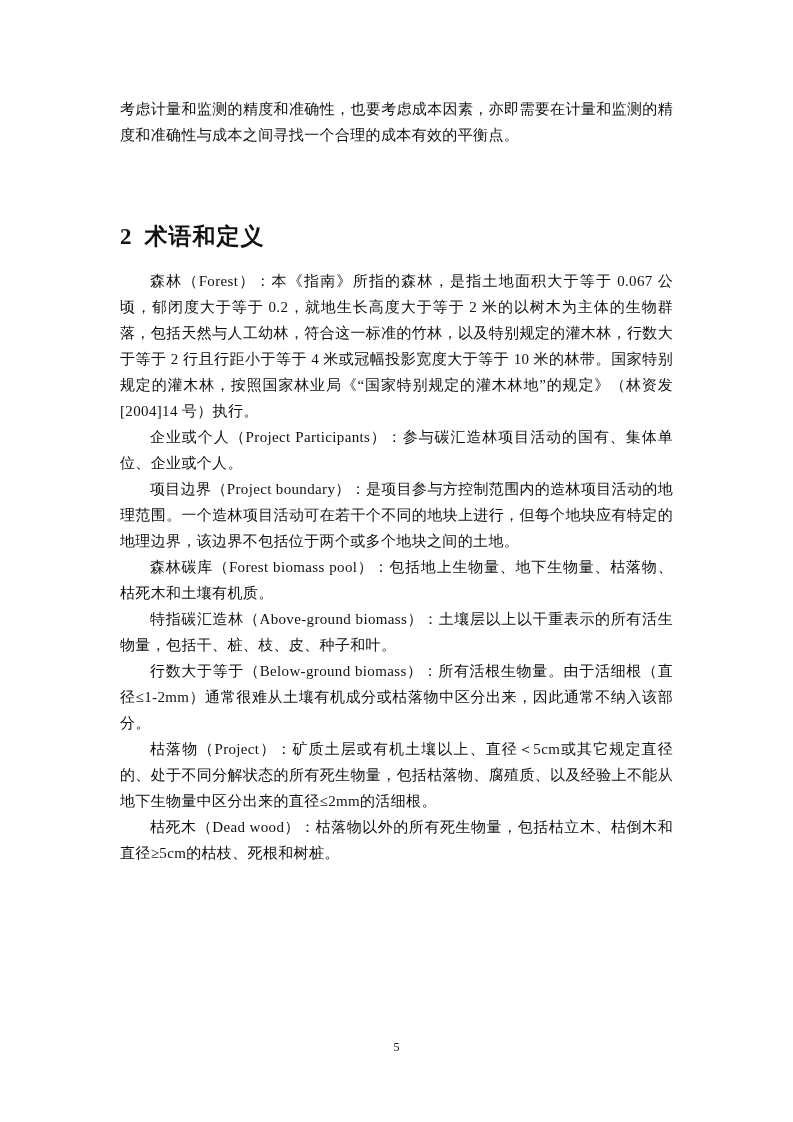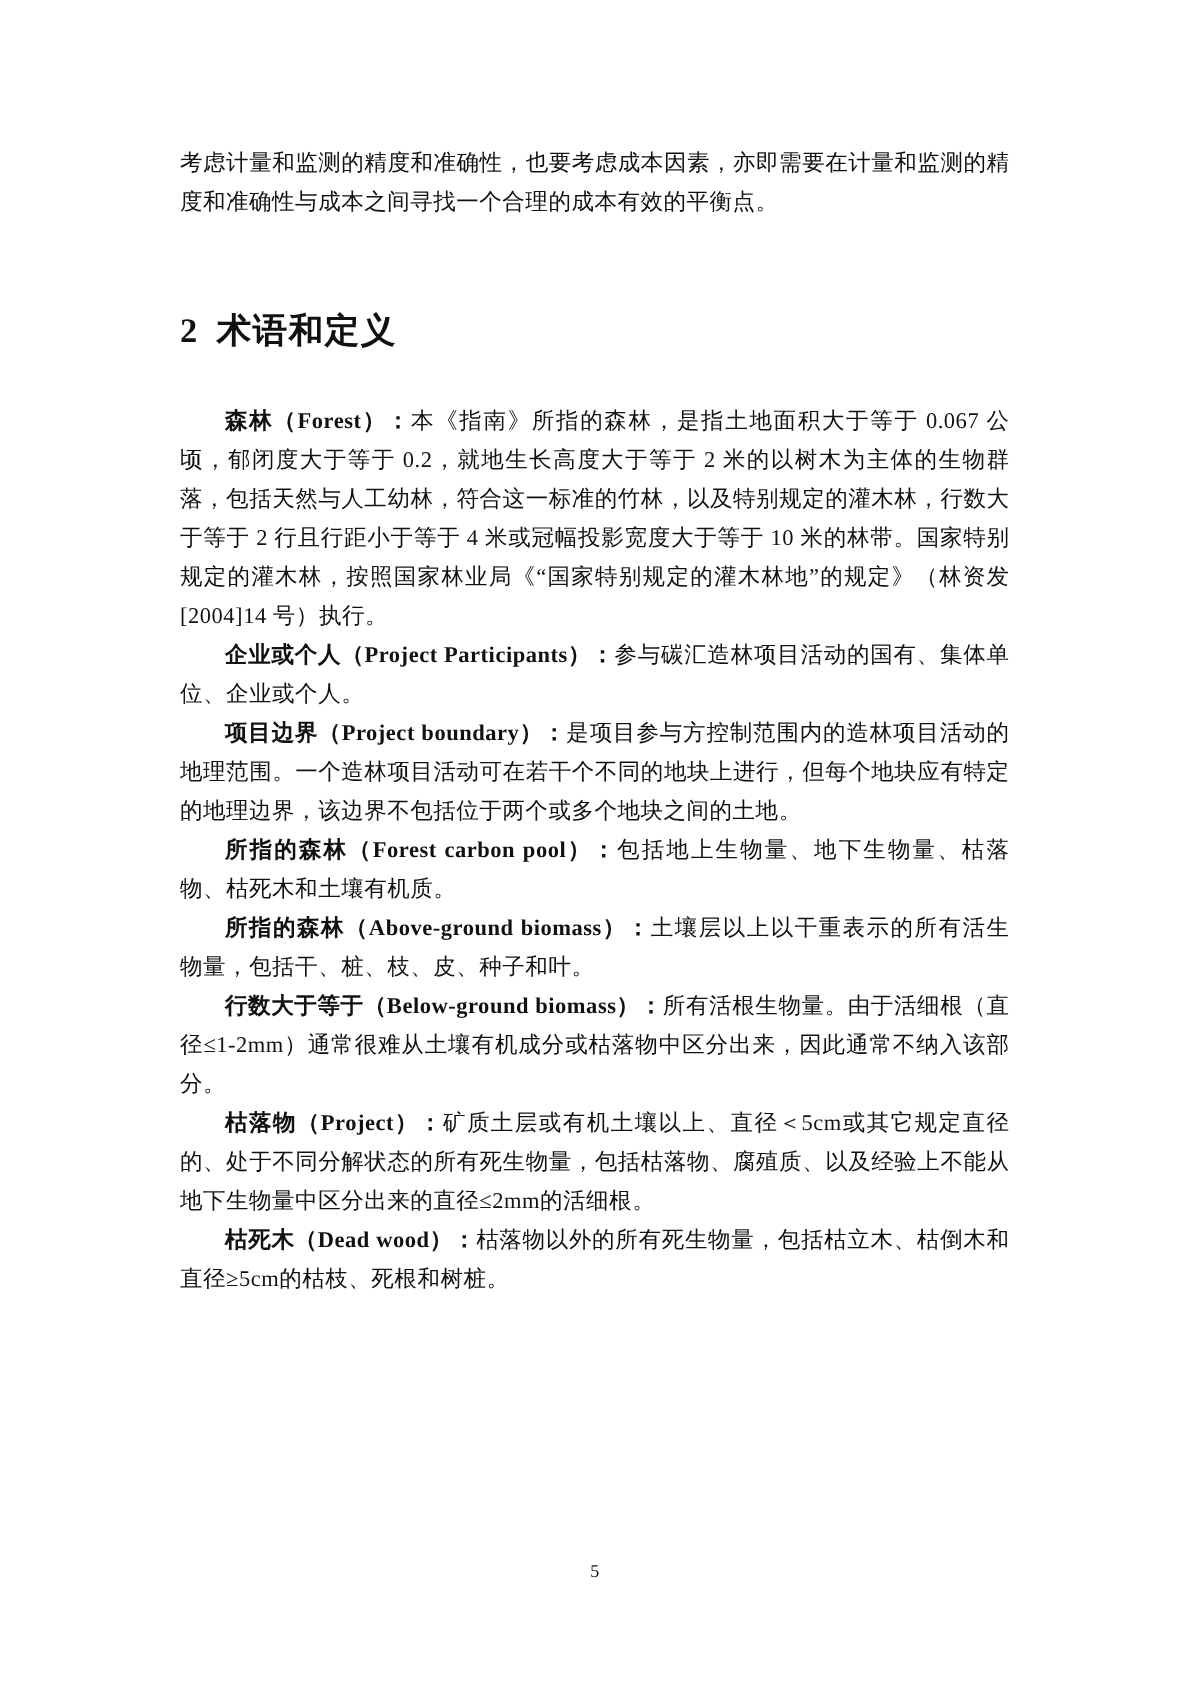--- a/index.html
+++ b/index.html
@@ -1,42 +1,42 @@
 <!DOCTYPE html>
 <html><head>
 <meta charset="utf-8">
 <style>
   html, body { margin: 0; padding: 0; background: #ffffff; }
   body { width: 793px; height: 1122px; position: relative; overflow: hidden;
          font-family: "Liberation Serif", "DejaVu Serif", serif; color: #111; }
   .page { position: absolute; left: 120px; top: 96px; width: 553px; }
   .para { font-size: 15px; line-height: 26px; text-align: justify; margin: 0; letter-spacing: 0.35px; }
   .indent { text-indent: 30px; }
-  .term { font-weight: bold; }
+  .term { font-weight: normal; }
   .intro { margin-bottom: 0; }
-  .heading { font-size: 23px; font-weight: bold; margin: 0; position: absolute; left: 120px; top: 205px; letter-spacing: 1px; }
+  .heading { font-size: 23px; font-weight: bold; margin: 0; position: absolute; left: 120px; top: 221px; letter-spacing: 1px; }
   .heading .num { margin-right: 12px; }
   .defs { position: absolute; left: 120px; top: 268px; width: 553px; }
   .page-number { position: absolute; top: 1040px; left: 0; width: 793px; text-align: center; font-size: 12px; }
 </style>
 </head>
 <body>
 
 <div class="page">
   <p class="para intro">考虑计量和监测的精度和准确性，也要考虑成本因素，亦即需要在计量和监测的精度和准确性与成本之间寻找一个合理的成本有效的平衡点。</p>
 </div>
 
 <h2 class="heading">
   <span class="num">2</span><span>术语和定义</span>
 </h2>
 
 <div class="defs">
   <p class="para indent"><span class="term">森林（Forest）：</span><span>本《指南》所指的森林，是指土地面积大于等于 0.067 公顷，郁闭度大于等于 0.2，就地生长高度大于等于 2 米的以树木为主体的生物群落，包括天然与人工幼林，符合这一标准的竹林，以及特别规定的灌木林，行数大于等于 2 行且行距小于等于 4 米或冠幅投影宽度大于等于 10 米的林带。国家特别规定的灌木林，按照国家林业局《“国家特别规定的灌木林地”的规定》（林资发[2004]14 号）执行。</span></p>
   <p class="para indent"><span class="term">企业或个人（Project Participants）：</span><span>参与碳汇造林项目活动的国有、集体单位、企业或个人。</span></p>
   <p class="para indent"><span class="term">项目边界（Project boundary）：</span><span>是项目参与方控制范围内的造林项目活动的地理范围。一个造林项目活动可在若干个不同的地块上进行，但每个地块应有特定的地理边界，该边界不包括位于两个或多个地块之间的土地。</span></p>
-  <p class="para indent"><span class="term">所指的森林（Forest carbon pool）：</span><span>包括地上生物量、地下生物量、枯落物、枯死木和土壤有机质。</span></p>
-  <p class="para indent"><span class="term">所指的森林（Above-ground biomass）：</span><span>土壤层以上以干重表示的所有活生物量，包括干、桩、枝、皮、种子和叶。</span></p>
+  <p class="para indent"><span class="term">森林碳库（Forest biomass pool）：</span><span>包括地上生物量、地下生物量、枯落物、枯死木和土壤有机质。</span></p>
+  <p class="para indent"><span class="term">特指碳汇造林（Above-ground biomass）：</span><span>土壤层以上以干重表示的所有活生物量，包括干、桩、枝、皮、种子和叶。</span></p>
   <p class="para indent"><span class="term">行数大于等于（Below-ground biomass）：</span><span>所有活根生物量。由于活细根（直径≤1-2mm）通常很难从土壤有机成分或枯落物中区分出来，因此通常不纳入该部分。</span></p>
   <p class="para indent"><span class="term">枯落物（Project）：</span><span>矿质土层或有机土壤以上、直径＜5cm或其它规定直径的、处于不同分解状态的所有死生物量，包括枯落物、腐殖质、以及经验上不能从地下生物量中区分出来的直径≤2mm的活细根。</span></p>
   <p class="para indent"><span class="term">枯死木（Dead wood）：</span><span>枯落物以外的所有死生物量，包括枯立木、枯倒木和直径≥5cm的枯枝、死根和树桩。</span></p>
 </div>
 
 <div class="page-number">5</div>
 
 </body></html>

